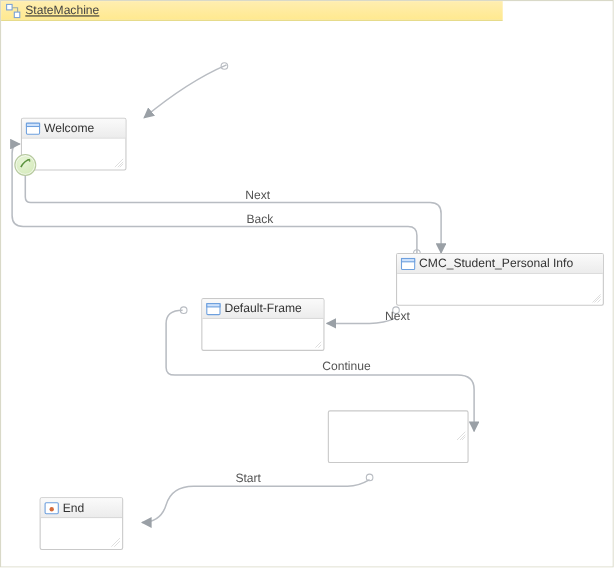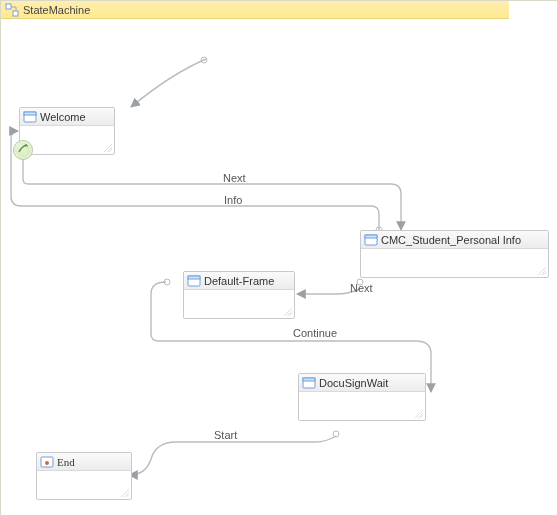--- a/index.html
+++ b/index.html
@@ -17,28 +17,29 @@
     position: relative;
     width: 558px;
     height: 516px;
     box-sizing: border-box;
     border: 1px solid #d9d9c8;
   }
   .titlebar {
     position: absolute;
     left: 0;
     top: 0;
-    width: 508px;
+    width: 456px;
     height: 18px;
     background: linear-gradient(to bottom, #ffeeb0, #ffe98f);
     border-bottom: 1px solid #e4d77f;
     display: flex;
     align-items: center;
     padding-left: 4px;
     box-sizing: border-box;
+    text-decoration: underline;
   }
   .titlebar .hdr-icon {
     width: 14px;
     height: 14px;
     margin-right: 4px;
     position: relative;
   }
   .titlebar .hdr-icon svg { display:block; }
   .titlebar .title-text { font-size: 11px; color:#444; }
 
@@ -234,49 +235,40 @@
             </svg>
         </span>
         <span>Default-Frame</span>
       </div>
       <div class="state-body">
           <span class="size-grip"></span>
         </div>
     </div>
 
     <div class="state" style="left:297px; top:354px; width:128px; height:48px;">
-      <div class="state-hdr">
-        <span class="state-icon">
-          <svg width="14" height="14" viewBox="0 0 14 14">
-              <rect x="1" y="2" width="12" height="10" rx="1" fill="#fff" stroke="#6ea0de"></rect>
-              <rect x="1" y="2" width="12" height="3" fill="#cfe2fb" stroke="#6ea0de"></rect>
-            </svg>
-        </span>
-        <span>DocuSignWait</span>
-      </div>
-      <div class="state-body">
-          <span class="size-grip"></span>
-        </div>
-    </div>
-
-    <div class="state" style="left:35px; top:433px; width:96px; height:48px;font-family:Liberation Serif, serif;">
+      <div class="state-body">
+          <span class="size-grip"></span>
+        </div>
+    </div>
+
+    <div class="state" style="left:35px; top:433px; width:76px; height:48px;">
       <div class="state-hdr">
         <span class="state-icon">
           <svg width="14" height="14" viewBox="0 0 14 14">
               <rect x="1" y="2" width="12" height="10" rx="1" fill="#fff" stroke="#6ea0de"></rect>
               <circle cx="7" cy="8" r="2" fill="#d46a3a"></circle>
             </svg>
         </span>
         <span>End</span>
       </div>
       <div class="state-body">
           <span class="size-grip"></span>
         </div>
     </div>
 
     <div class="edge-label" style="left:182px; top:153px;">Next</div>
-    <div class="edge-label" style="left:183px; top:175px;">Info</div>
+    <div class="edge-label" style="left:183px; top:175px;">Back</div>
     <div class="edge-label" style="left:309px; top:263px;">Next</div>
     <div class="edge-label" style="left:252px; top:308px;">Continue</div>
     <div class="edge-label" style="left:173px; top:410px;">Start</div>
 
   </div>
 </div>
 
 </body></html>

